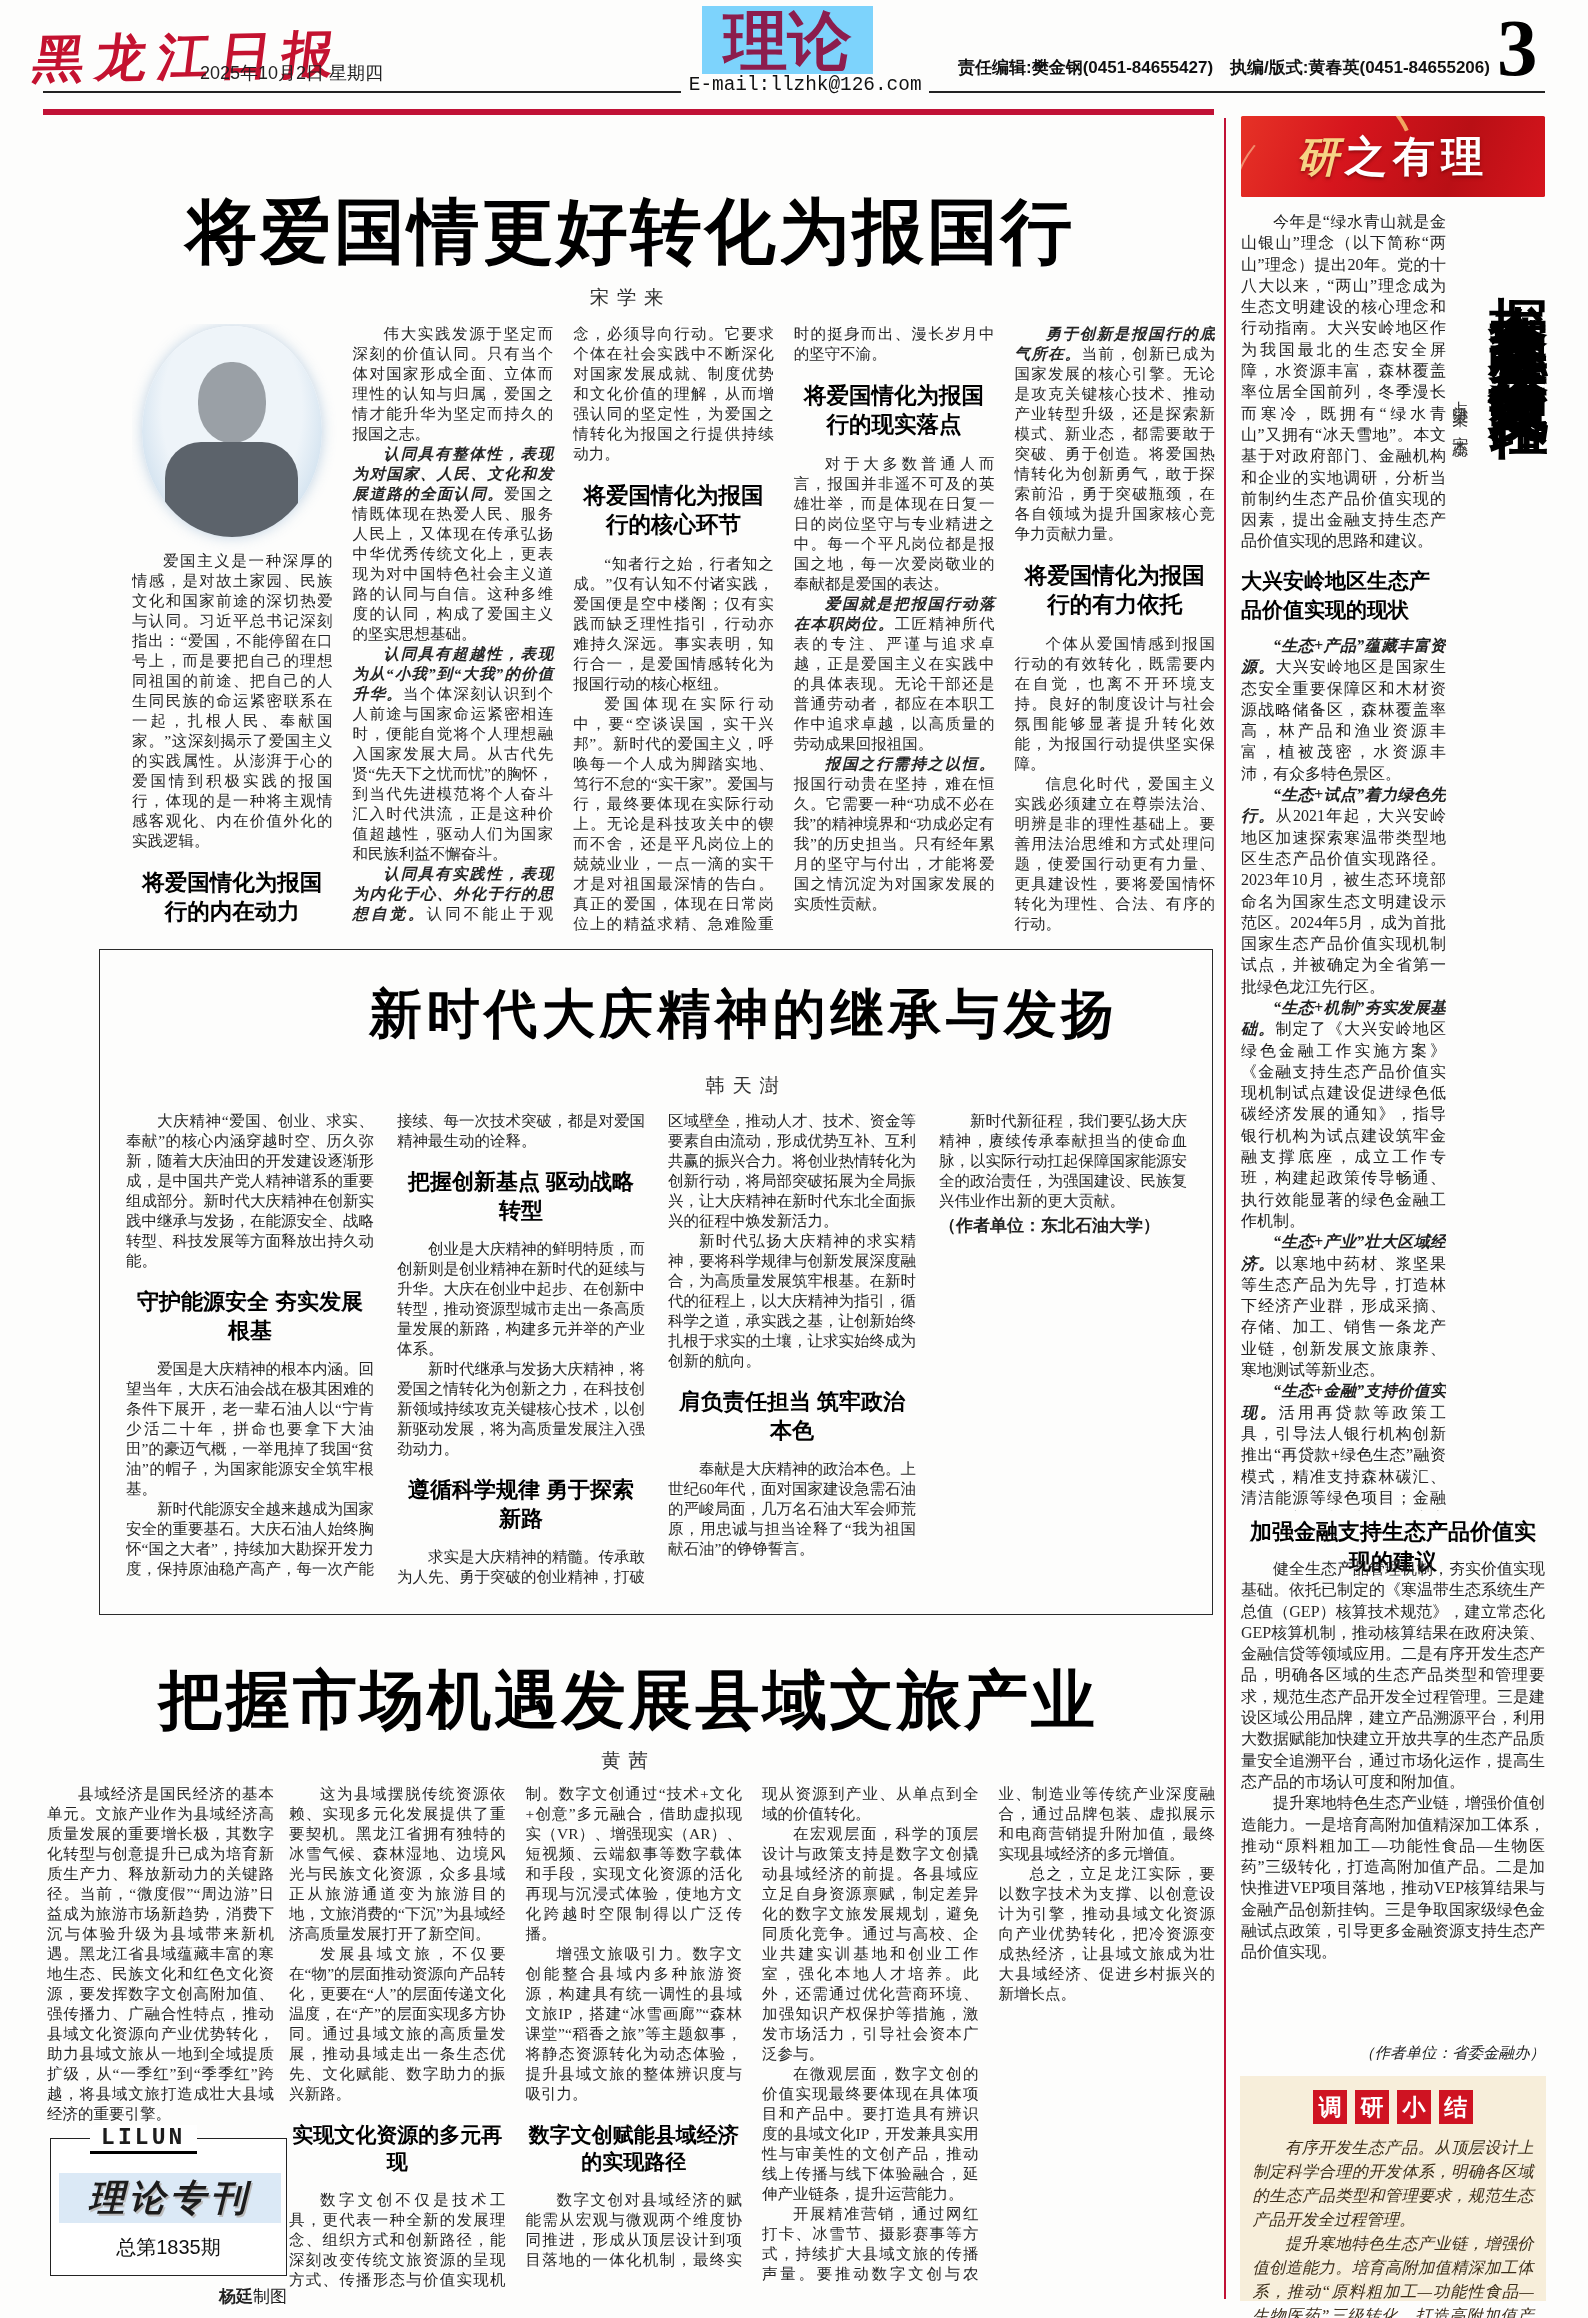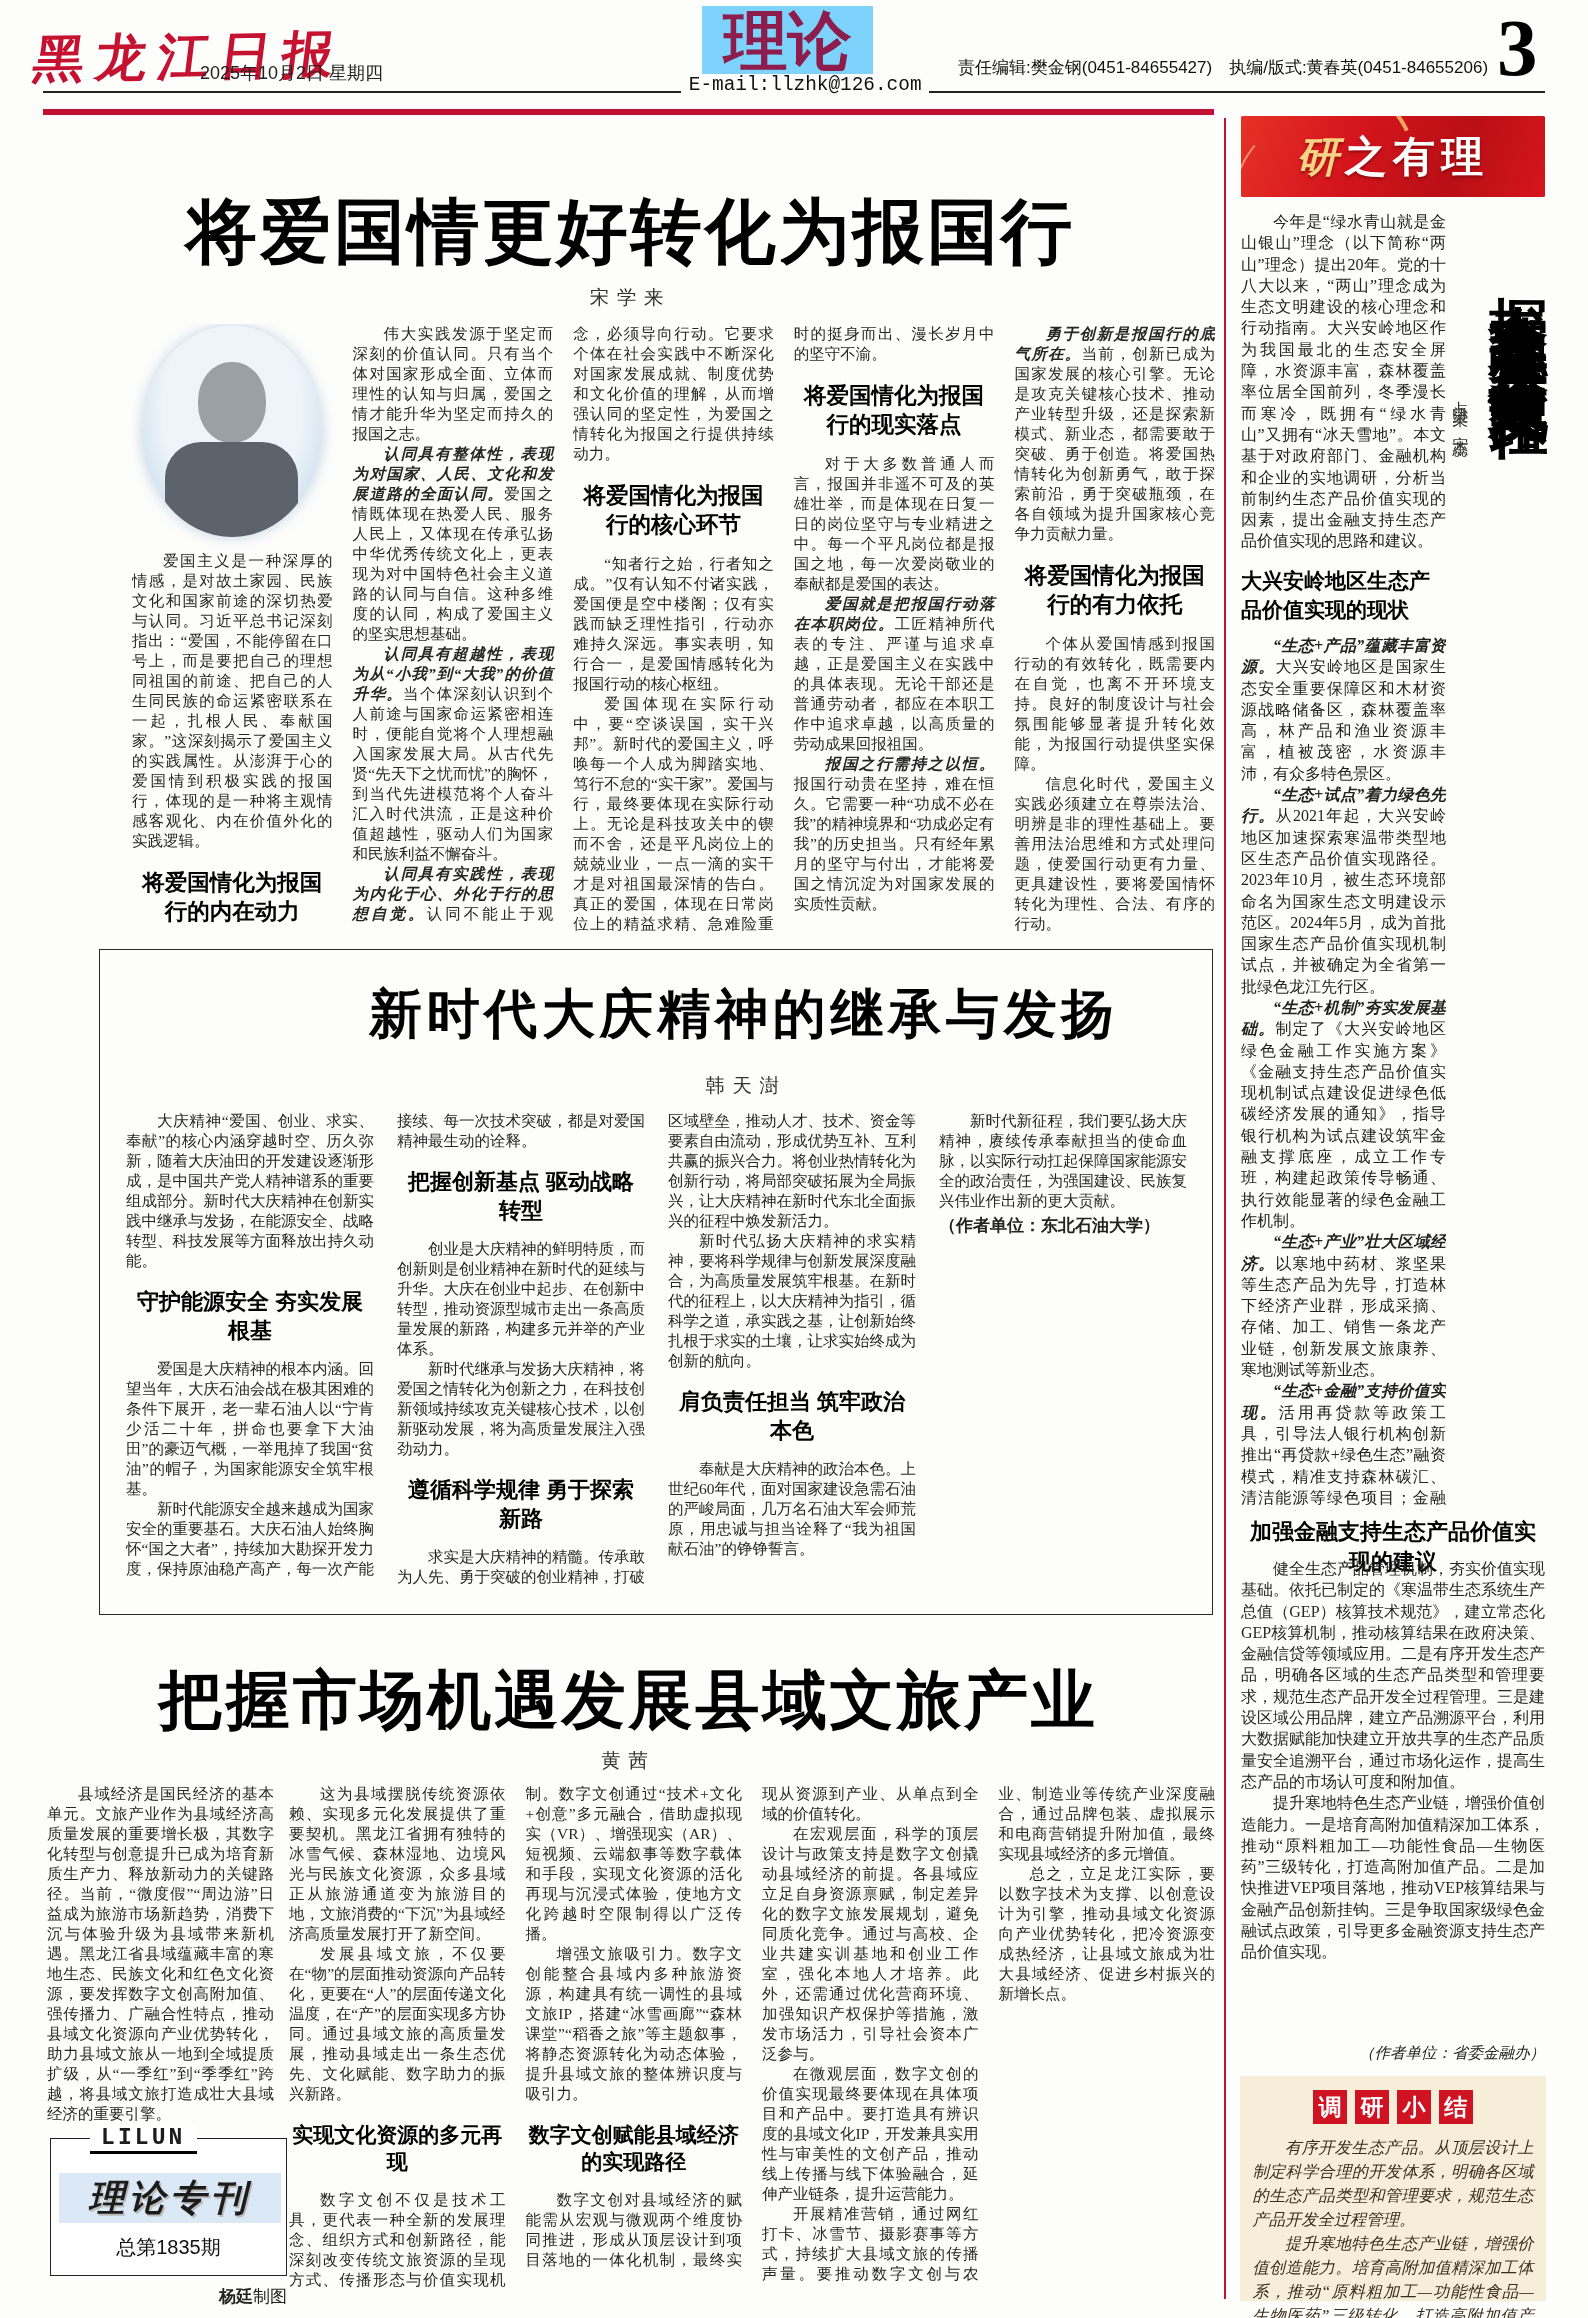--- a/index.html
+++ b/index.html
@@ -9,21 +9,21 @@
 
   
   .logo{position:absolute;left:34px;top:23px;font-size:51px;font-weight:bold;color:#c41230;
         transform:skewX(-8deg) rotate(-1deg);letter-spacing:11px;font-family:"Liberation Serif",serif;}
   .date{position:absolute;left:200px;top:61px;font-size:18px;color:#222;font-family:"Liberation Sans","DejaVu Sans",sans-serif;}
   .header-hairline{position:absolute;left:43px;top:91px;width:1502px;height:1.6px;background:#222;}
   .section-title{position:absolute;left:702px;top:6.2px;width:171px;text-align:center;font-size:64px;font-weight:900;
         color:#8c1d4d;font-family:"Liberation Sans","DejaVu Sans",sans-serif;background:#7dd3fc;line-height:1.1;}
   .email{position:absolute;left:681px;top:74px;font-size:19.4px;color:#111;background:#fdfdfc;padding:0 7.8px;
         font-family:Liberation Mono, monospace;}
-  .editors{position:absolute;left:958px;top:56px;font-size:17px;font-weight:normal;color:#111;
+  .editors{position:absolute;left:958px;top:56px;font-size:17px;font-weight:bold;color:#111;
         font-family:"Liberation Sans","DejaVu Sans",sans-serif;}
   .page-num{position:absolute;left:1497px;top:1.6px;font-size:81px;font-weight:900;color:#000;
         font-family:"Liberation Serif",serif;}
   .red-rule{position:absolute;left:43px;top:109px;width:1171px;height:6.2px;background:#c11236;}
   .v-divider{position:absolute;left:1224px;top:118px;width:2.3px;height:2181px;background:#c11236;}
 
   
   .para{margin:0;text-indent:2em;font-size:15.5px;line-height:20px;text-align:justify;color:#262626;}
   .para b.lead{font-weight:bold;font-style:italic;}
   .subhead{font-weight:900;text-align:center;font-size:22.5px;margin:17px 0 14px 0;color:#000;

